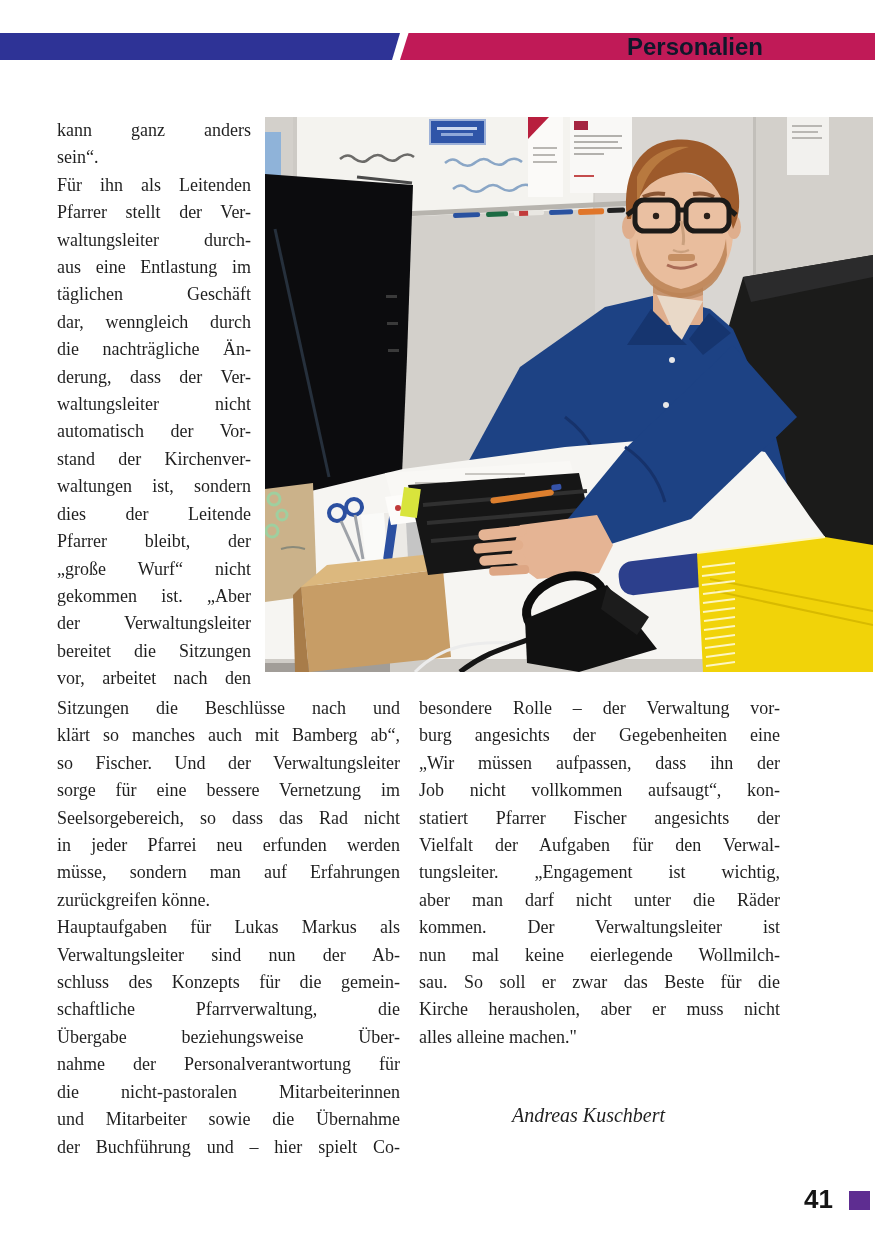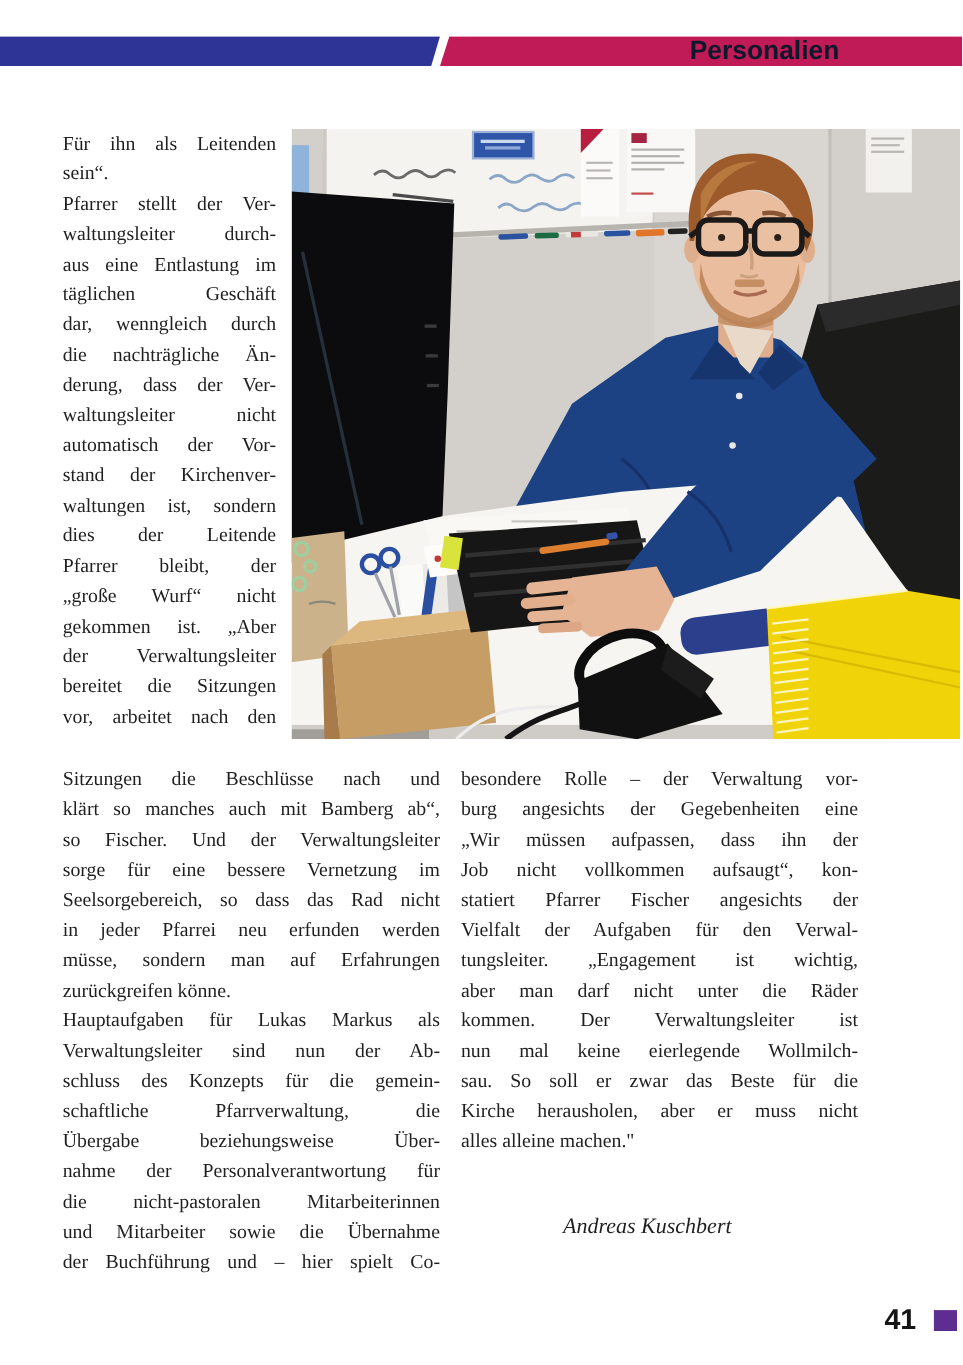--- a/index.html
+++ b/index.html
@@ -237,22 +237,23 @@
             <path d="M440,522 L470,518"></path>
           <path d="M440,531 L470,527"></path>
             <path d="M441,540 L470,536"></path>
             <path d="M441,549 L470,545"></path>
         </g>
       </g>
     </svg>
   </div>
 
   <div class="col col-narrow">
+      <div class="jline">kann ganz anders</div>
+      <div class="jline pend">sein“.</div>
       <div class="jline">Für ihn als Leitenden</div>
-      <div class="jline pend">sein“.</div>
       <div class="jline">Pfarrer stellt der Ver-</div>
       <div class="jline">waltungsleiter durch-</div>
       <div class="jline">aus eine Entlastung im</div>
       <div class="jline">täglichen Geschäft</div>
       <div class="jline">dar, wenngleich durch</div>
       <div class="jline">die nachträgliche Än-</div>
       <div class="jline">derung, dass der Ver-</div>
       <div class="jline">waltungsleiter nicht</div>
       <div class="jline">automatisch der Vor-</div>
       <div class="jline">stand der Kirchenver-</div>

